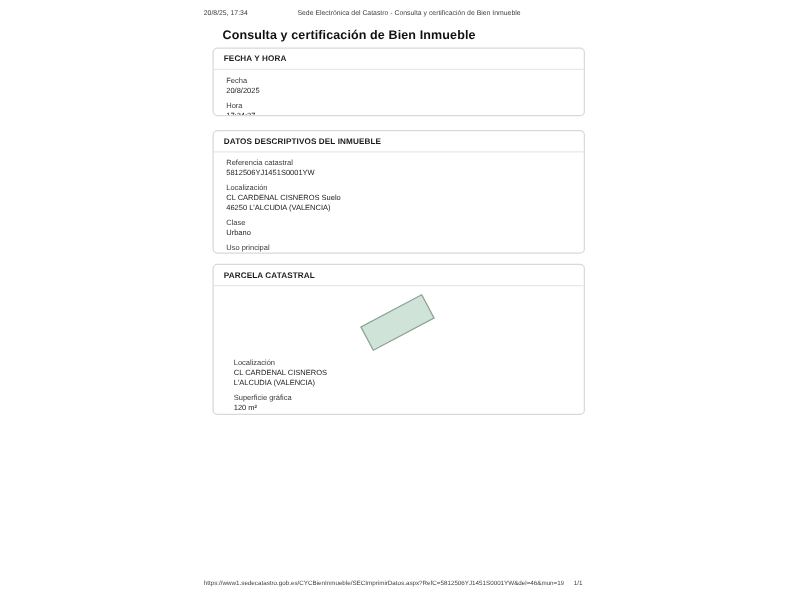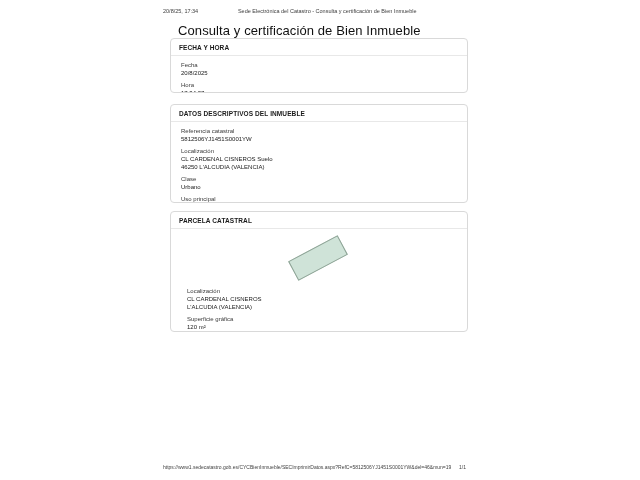--- a/index.html
+++ b/index.html
@@ -18,21 +18,21 @@
   .print-header .doctitle { position:absolute; left:50%; top:0; transform:translateX(-44%); white-space:nowrap; }
   .print-footer {
     position:absolute; top:463px; left:163px; width:303px; height:8px;
     font-size:5px; color:#3f3f3f; line-height:8px;
     display:flex; justify-content:space-between; align-items:center;
   }
   .print-footer .url { max-width:288px; overflow:hidden; white-space:nowrap; }
   
   .page-title {
     position:absolute; top:23px; left:178px; margin:0;
-    font-size:13px; font-weight:normal; color:#111; letter-spacing:0.1px;
+    font-size:10px; font-weight:bold; color:#111; letter-spacing:0.1px;
   }
   .box {
     position:absolute; left:170px; width:298px;
     background:#fff; border:1px solid #d9d9d9; border-radius:4px;
     box-sizing:border-box; overflow:hidden;
   }
   .box-fecha   { top:38px;  height:55px; }
   .box-datos   { top:104px; height:99px; }
   .box-parcela { top:211px; height:121px; }
   .box-heading {

